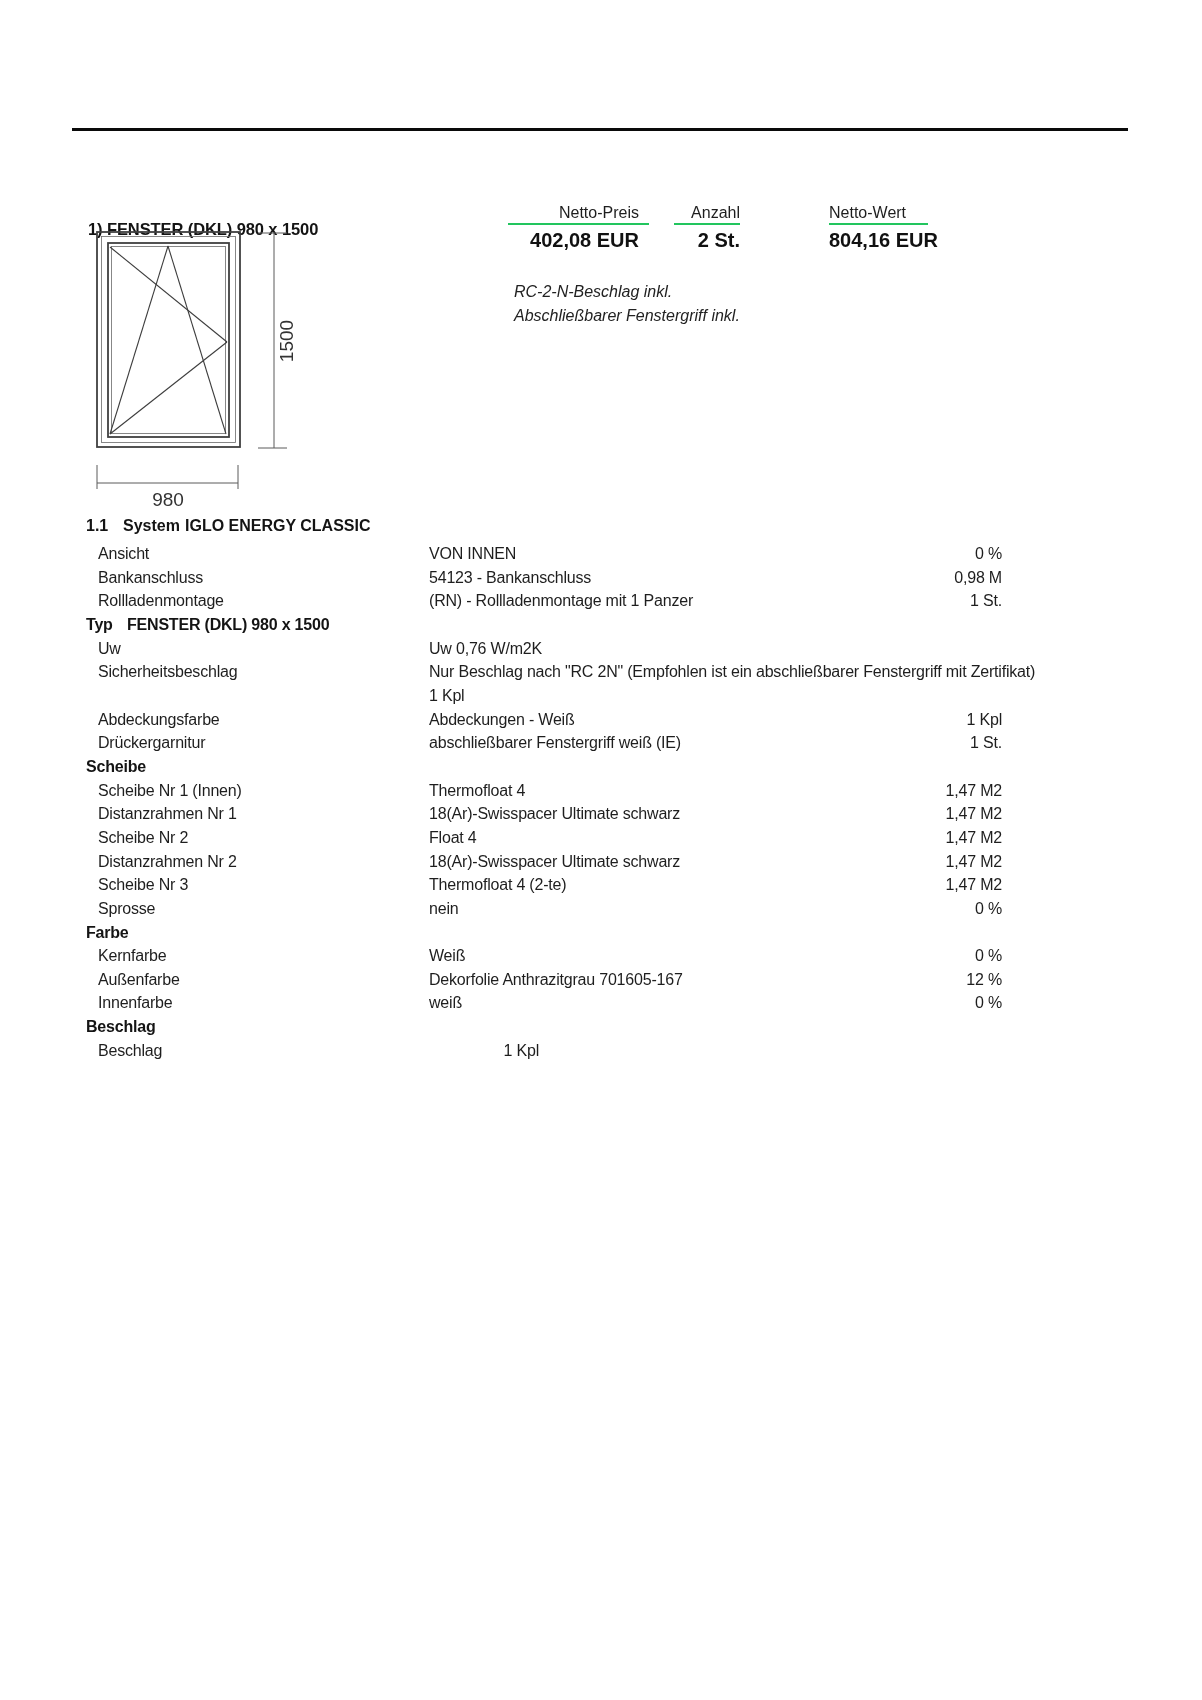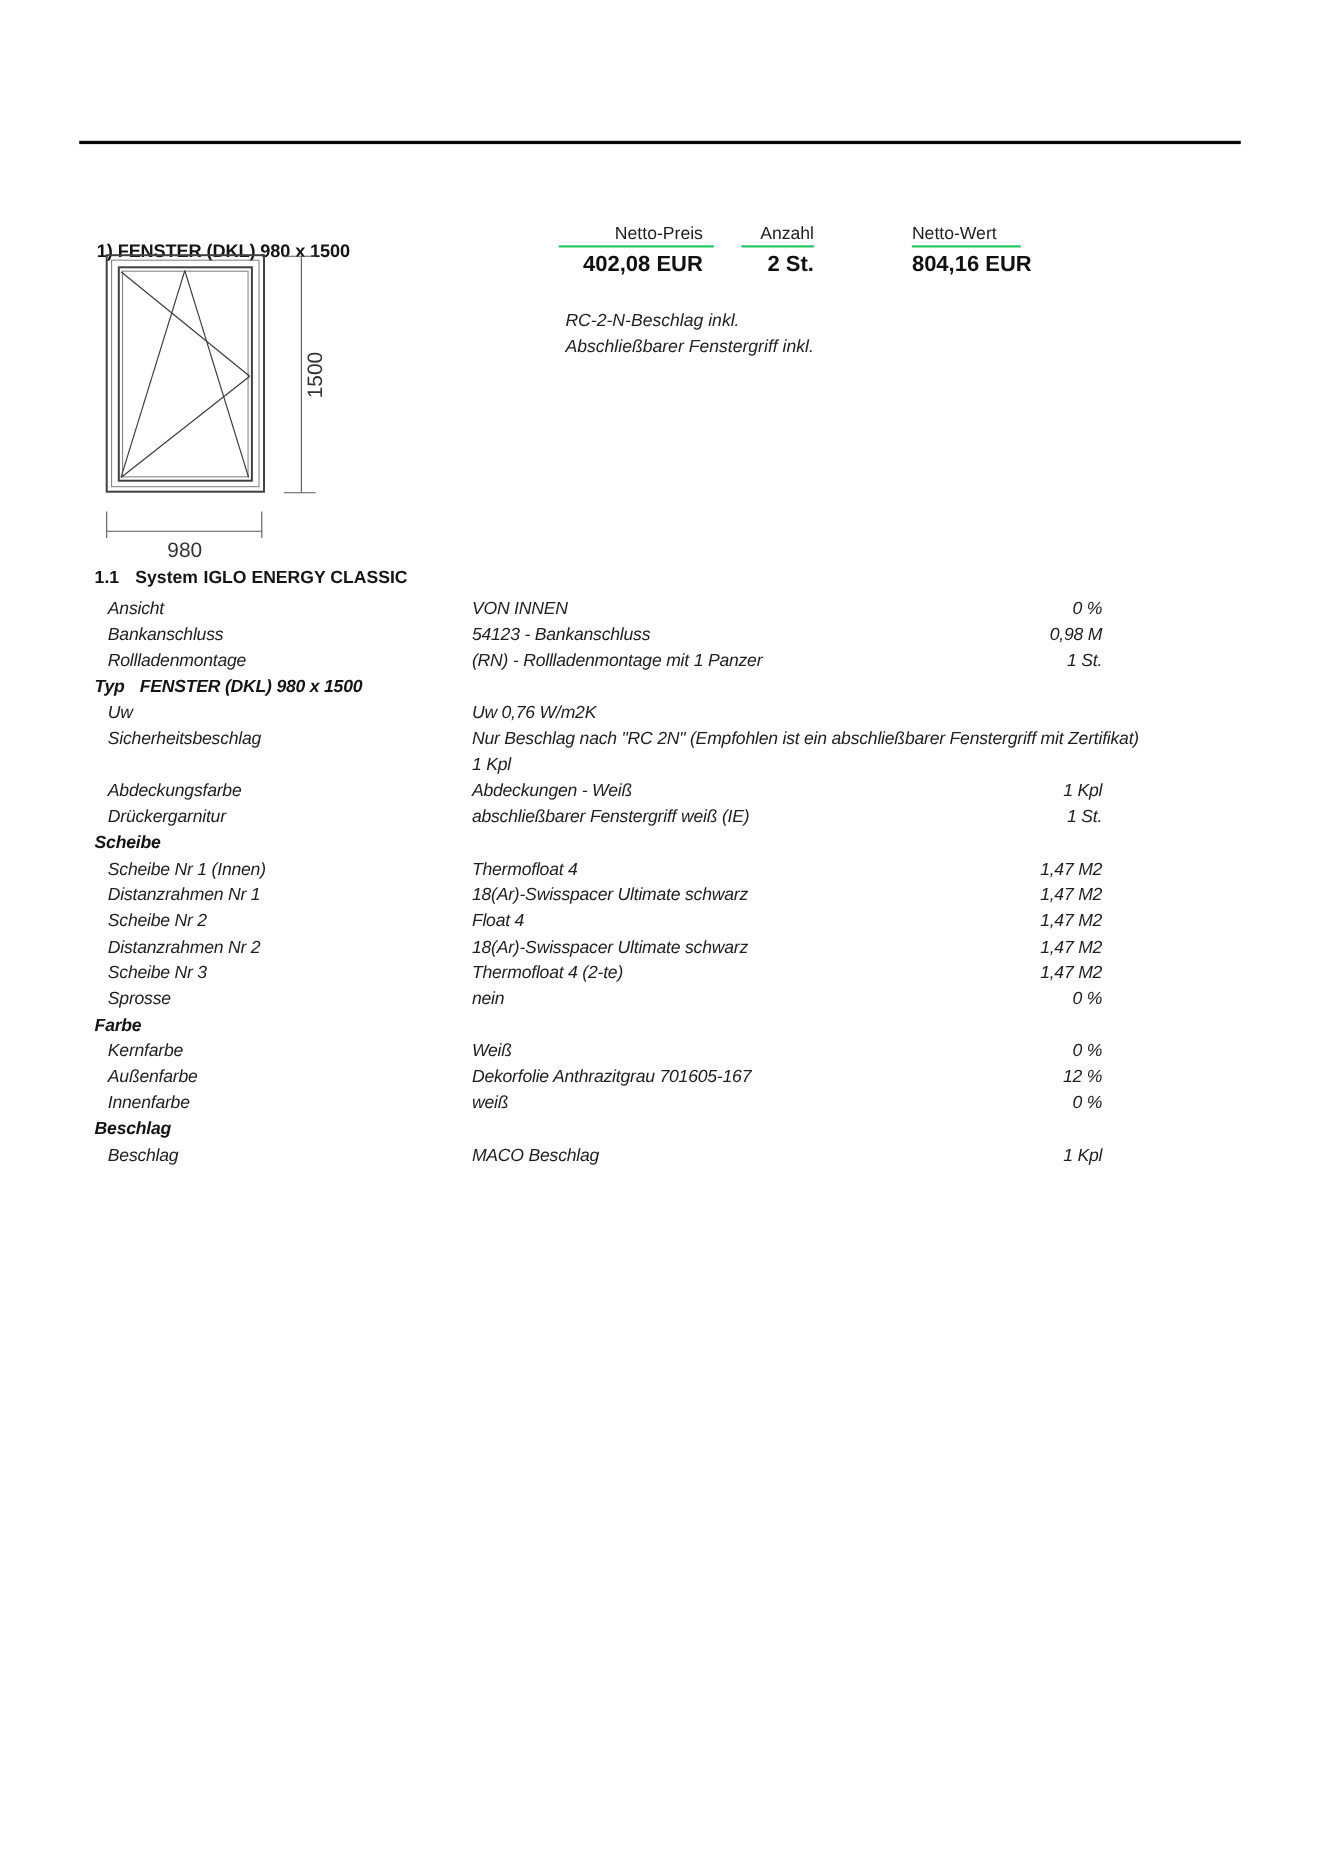--- a/index.html
+++ b/index.html
@@ -24,21 +24,21 @@
   .notes{position:absolute;left:493px;top:280px;font-size:16px;font-style:italic;color:#222;line-height:24px;white-space:nowrap;margin-left:21px;}
 
   .drawing{position:absolute;left:90px;top:225px;width:220px;height:290px;}
   .drawing svg{display:block;}
 
   .sysrow{position:absolute;left:86px;top:517px;font-size:16px;font-weight:700;color:#141414;white-space:nowrap;}
   .sysrow .sys-num{display:inline-block;width:32px;}
   .sysrow .sys-key{display:inline-block;width:67px;text-align:center;}
 
   .spec{position:absolute;left:86px;top:542px;width:922px;font-size:16px;line-height:23.65px;letter-spacing:-0.2px;}
-  .row{display:flex;font-style:italic;}
+  .row{display:flex;}
   .row.item,.row.cont{padding-left:12px;}
   .row .lbl{flex:none;width:331px;white-space:nowrap;}
   .row .val{flex:1;white-space:nowrap;}
   .row .amt{flex:none;width:110px;text-align:right;padding-right:6px;white-space:nowrap;}
   .row.section{font-weight:700;color:#141414;align-items:flex-end;}
   .row.section .lbl{width:41px;}
 </style>
 </head>
 <body>
 
@@ -196,16 +196,15 @@
       <span class="val">weiß</span>
       <span class="amt">0 %</span>
     </div>
     <div class="row section">
       <span class="lbl">Beschlag</span>
       <span class="val"></span>
       <span class="amt"></span>
     </div>
     <div class="row item">
       <span class="lbl">Beschlag</span>
-      <span class="val">MACO Beschlag</span>
       <span class="amt">1 Kpl</span>
     </div>
   </div>
 
 </body></html>

